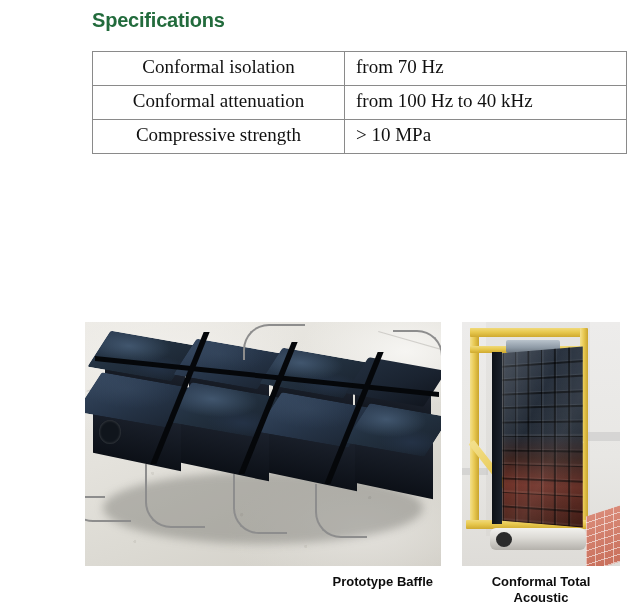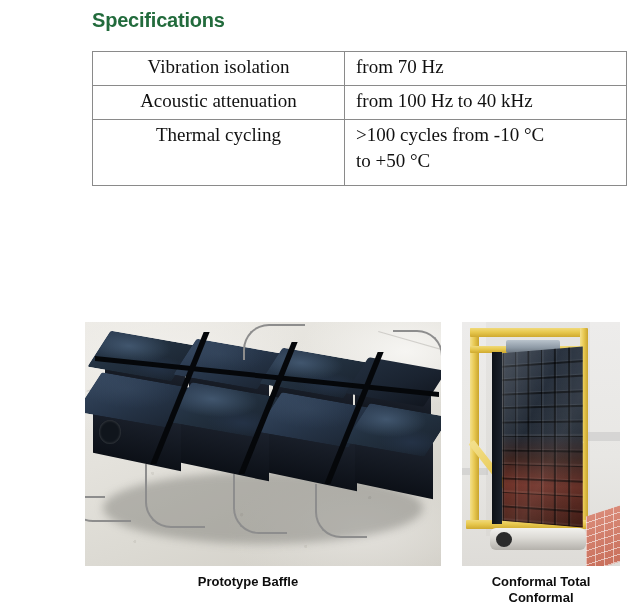--- a/index.html
+++ b/index.html
@@ -266,68 +266,68 @@
   .caption {
     position: absolute;
     font-family: "Liberation Sans", sans-serif;
     font-size: 13px;
     font-weight: bold;
     color: #0d0d0d;
     text-align: center;
     line-height: 1.22;
   }
   .caption-baffle {
-    left: 70px;
+    left: 77px;
     top: 574px;
     width: 356px;
+    text-align: right;
   }
   .caption-array {
     left: 455px;
     top: 574px;
     width: 172px;
   }
 </style>
 </head>
 <body>
 
 <div class="page-title">Specifications</div>
 
 <table class="spec-table">
   <tbody>
 
 
     <tr>
       <td class="label">
-        <span class="cell-inner">Vibration isolation</span>
+        <span class="cell-inner">Conformal isolation</span>
       </td>
       <td class="value">
         <span class="value-line">from 70 Hz</span>
       </td>
     </tr>
 
     <tr>
       <td class="label">
-        <span class="cell-inner">Acoustic attenuation</span>
+        <span class="cell-inner">Conformal attenuation</span>
       </td>
       <td class="value">
         <span class="value-line">from 100 Hz to 40 kHz</span>
       </td>
     </tr>
 
-
-
-    <tr class="tall">
+    <tr>
       <td class="label">
-        <span class="cell-inner">Thermal cycling</span>
+        <span class="cell-inner">Compressive strength</span>
       </td>
       <td class="value">
-        <span class="value-line">&gt;100 cycles from -10 °C</span>
-        <span class="value-line">to +50 °C</span>
+        <span class="value-line">&gt; 10 MPa</span>
       </td>
     </tr>
+
+
 
   </tbody>
 </table>
 
 <div class="figure-baffle">
   <div class="floor"></div>
   <div class="floor-speckle"></div>
 
   <div class="floor-seam" style="left:0; top:58px; width:70px; height:1px; transform:rotate(-18deg);"></div>
   <div class="floor-seam" style="left:292px; top:18px; width:66px; height:1px; transform:rotate(16deg);"></div>
@@ -399,14 +399,14 @@
   <div class="dark-disc" style="left:34px; top:210px; width:16px; height:15px;"></div>
   <div class="brick-floor" style="left:124px; top:188px; width:40px; height:56px; transform:skewY(-18deg);"></div>
 </div>
 
 <div class="caption caption-baffle">
   <span>Prototype Baffle</span>
 </div>
 
 <div class="caption caption-array">
   <span>Conformal Total</span><br>
-  <span>Conformal</span>
+  <span>Acoustic</span>
 </div>
 
 </body></html>

